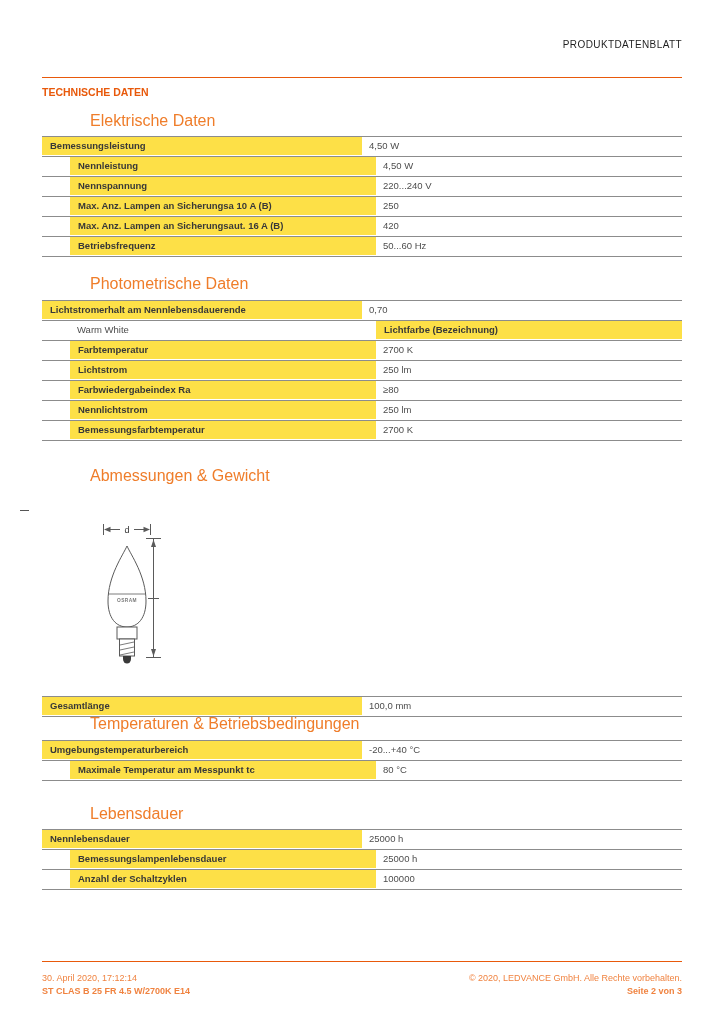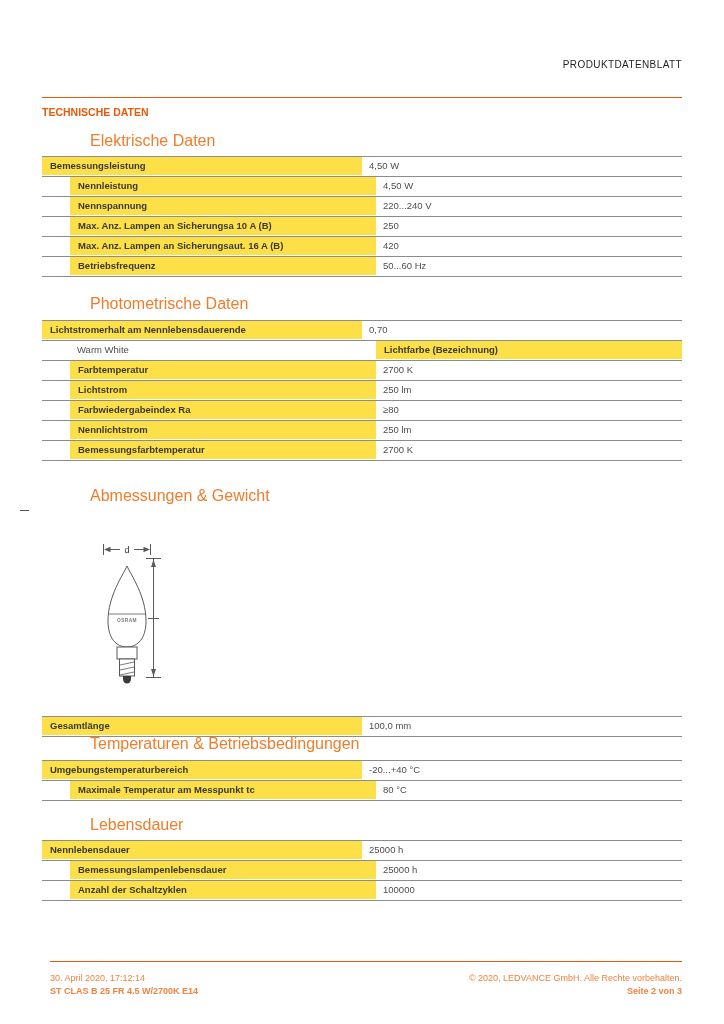--- a/index.html
+++ b/index.html
@@ -1,49 +1,49 @@
 <!DOCTYPE html>
 <html><head>
 <meta charset="utf-8">
 <style>
   * { margin: 0; padding: 0; box-sizing: border-box; }
   html, body { width: 724px; height: 1024px; background: #ffffff; overflow: hidden; }
   body { font-family: "Liberation Sans", sans-serif; position: relative; color: #3c3c3c; }
 
   .content { margin: 0 42px; position: relative; }
 
-  .header-row { padding-top: 54px; text-align: right; }
+  .header-row { padding-top: 34px; text-align: right; }
   .header-title { font-size: 10px; letter-spacing: 0.4px; color: #1f1f1f; line-height: 11px; }
 
   .rule-top { margin-top: 25px; border-top: 1px solid #e8590b; height: 0; }
 
   .main-heading { margin-top: 7px; font-size: 10.5px; line-height: 14px; font-weight: bold; color: #e8590b; }
 
   .sub-heading { font-size: 16px; line-height: 14px; color: #ef7d2a; padding-left: 48px; }
   .sec0 .sub-heading { margin-top: 15px; }
   .sec1 .sub-heading { margin-top: 20px; }
   .sec2 .sub-heading { margin-top: 28px; }
   .sec3 .sub-heading { }
-  .sec4 .sub-heading { margin-top: 17px; }
+  .sec4 .sub-heading { margin-top: 26px; }
 
   .d-table { margin-top: 8px; border-top: 1px solid #8c8c8c; border-bottom: 1px solid #8c8c8c; }
   .sec1 .d-table, .sec3 .d-table { margin-top: 9px; }
   .sec2 .d-table { margin-top: 26px; }
   .t-row { display: flex; border-bottom: 1px solid #ffffff; }
   .t-row + .t-row { border-top: 1px solid #8c8c8c; padding-left: 28px; }
   .t-cell { padding: 3px 8px; font-size: 9.5px; line-height: 12px; }
   .t-label { width: 50%; background: #fde047; font-weight: bold; color: #383838; }
   .t-value { width: 50%; background: #ffffff; color: #4d4d4d; padding-left: 7px; }
 
   .diagram-wrap { margin-top: 39px; height: 148px; position: relative; }
   .lamp-svg { position: absolute; left: 53px; top: 0; }
 
   .fold-mark { position: absolute; left: 20px; top: 510px; width: 9px; border-top: 1.5px solid #555; }
 
-  .footer { position: absolute; left: 50px; right: 42px; top: 961px; border-top: 1px solid #e8590b; padding-top: 10px; display: flex; justify-content: space-between; }
+  .footer { position: absolute; left: 42px; right: 42px; top: 961px; border-top: 1px solid #e8590b; padding-top: 10px; display: flex; justify-content: space-between; }
   .footer div { font-size: 9px; line-height: 12.5px; color: #f08340; }
   .footer .f-right { text-align: right; }
   .f-bold { font-weight: bold; color: #ea6212; }
 </style>
 </head>
 <body>
 
 <div class="fold-mark"></div>
 
 <div class="content">

